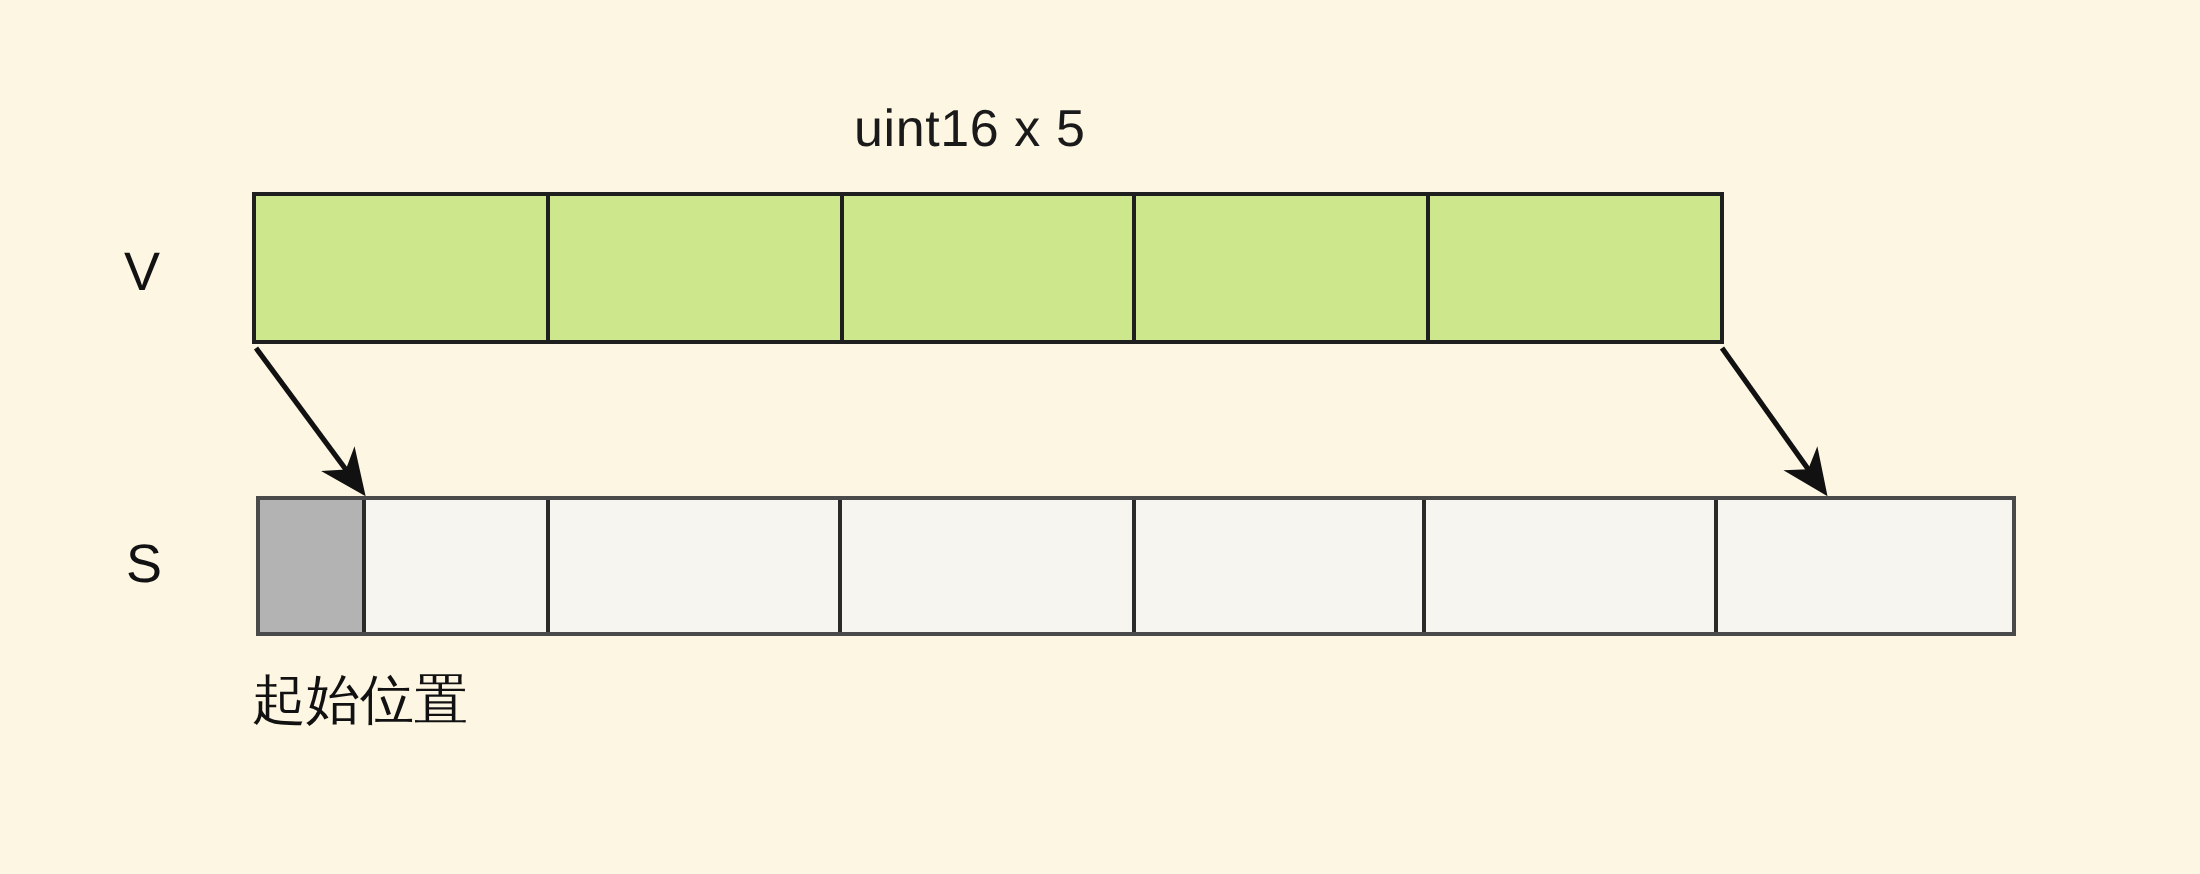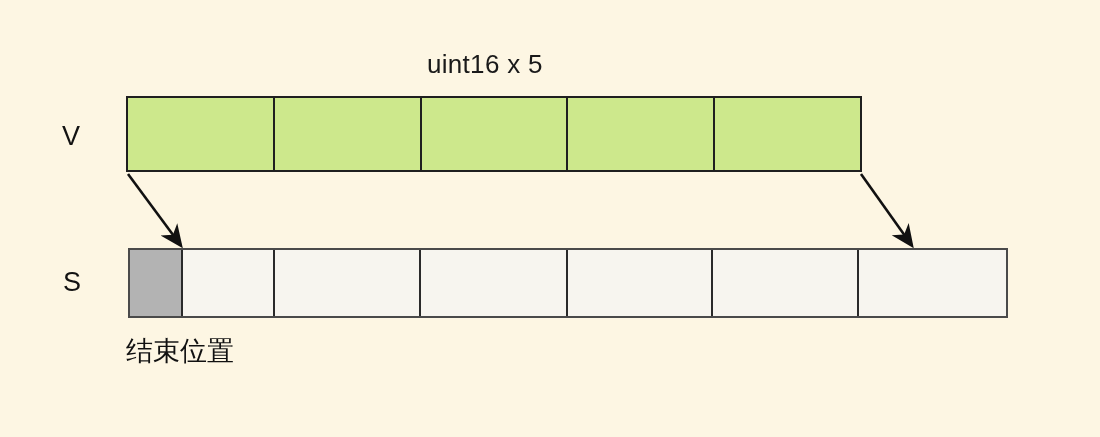--- a/index.html
+++ b/index.html
@@ -139,15 +139,15 @@
   <svg id="arrows" viewBox="0 0 1100 437" width="1100" height="437" xmlns="http://www.w3.org/2000/svg">
     <defs>
       <marker id="arrowhead" markerWidth="9" markerHeight="9" refX="7.5" refY="4" orient="auto" markerUnits="strokeWidth">
         <path d="M0,0 L9,4 L0,8 L2.6,4 Z" fill="#111111"></path>
       </marker>
     </defs>
     <line x1="128" y1="174" x2="180.5" y2="245" stroke="#111111" stroke-width="2.6" marker-end="url(#arrowhead)"></line>
     <line x1="861" y1="174" x2="911.5" y2="245" stroke="#111111" stroke-width="2.6" marker-end="url(#arrowhead)"></line>
   </svg>
 
-  <div class="caption" id="caption-start">结束位置</div>
+  <div class="caption" id="caption-start">起始位置</div>
 
 </div>
 
 </body></html>

